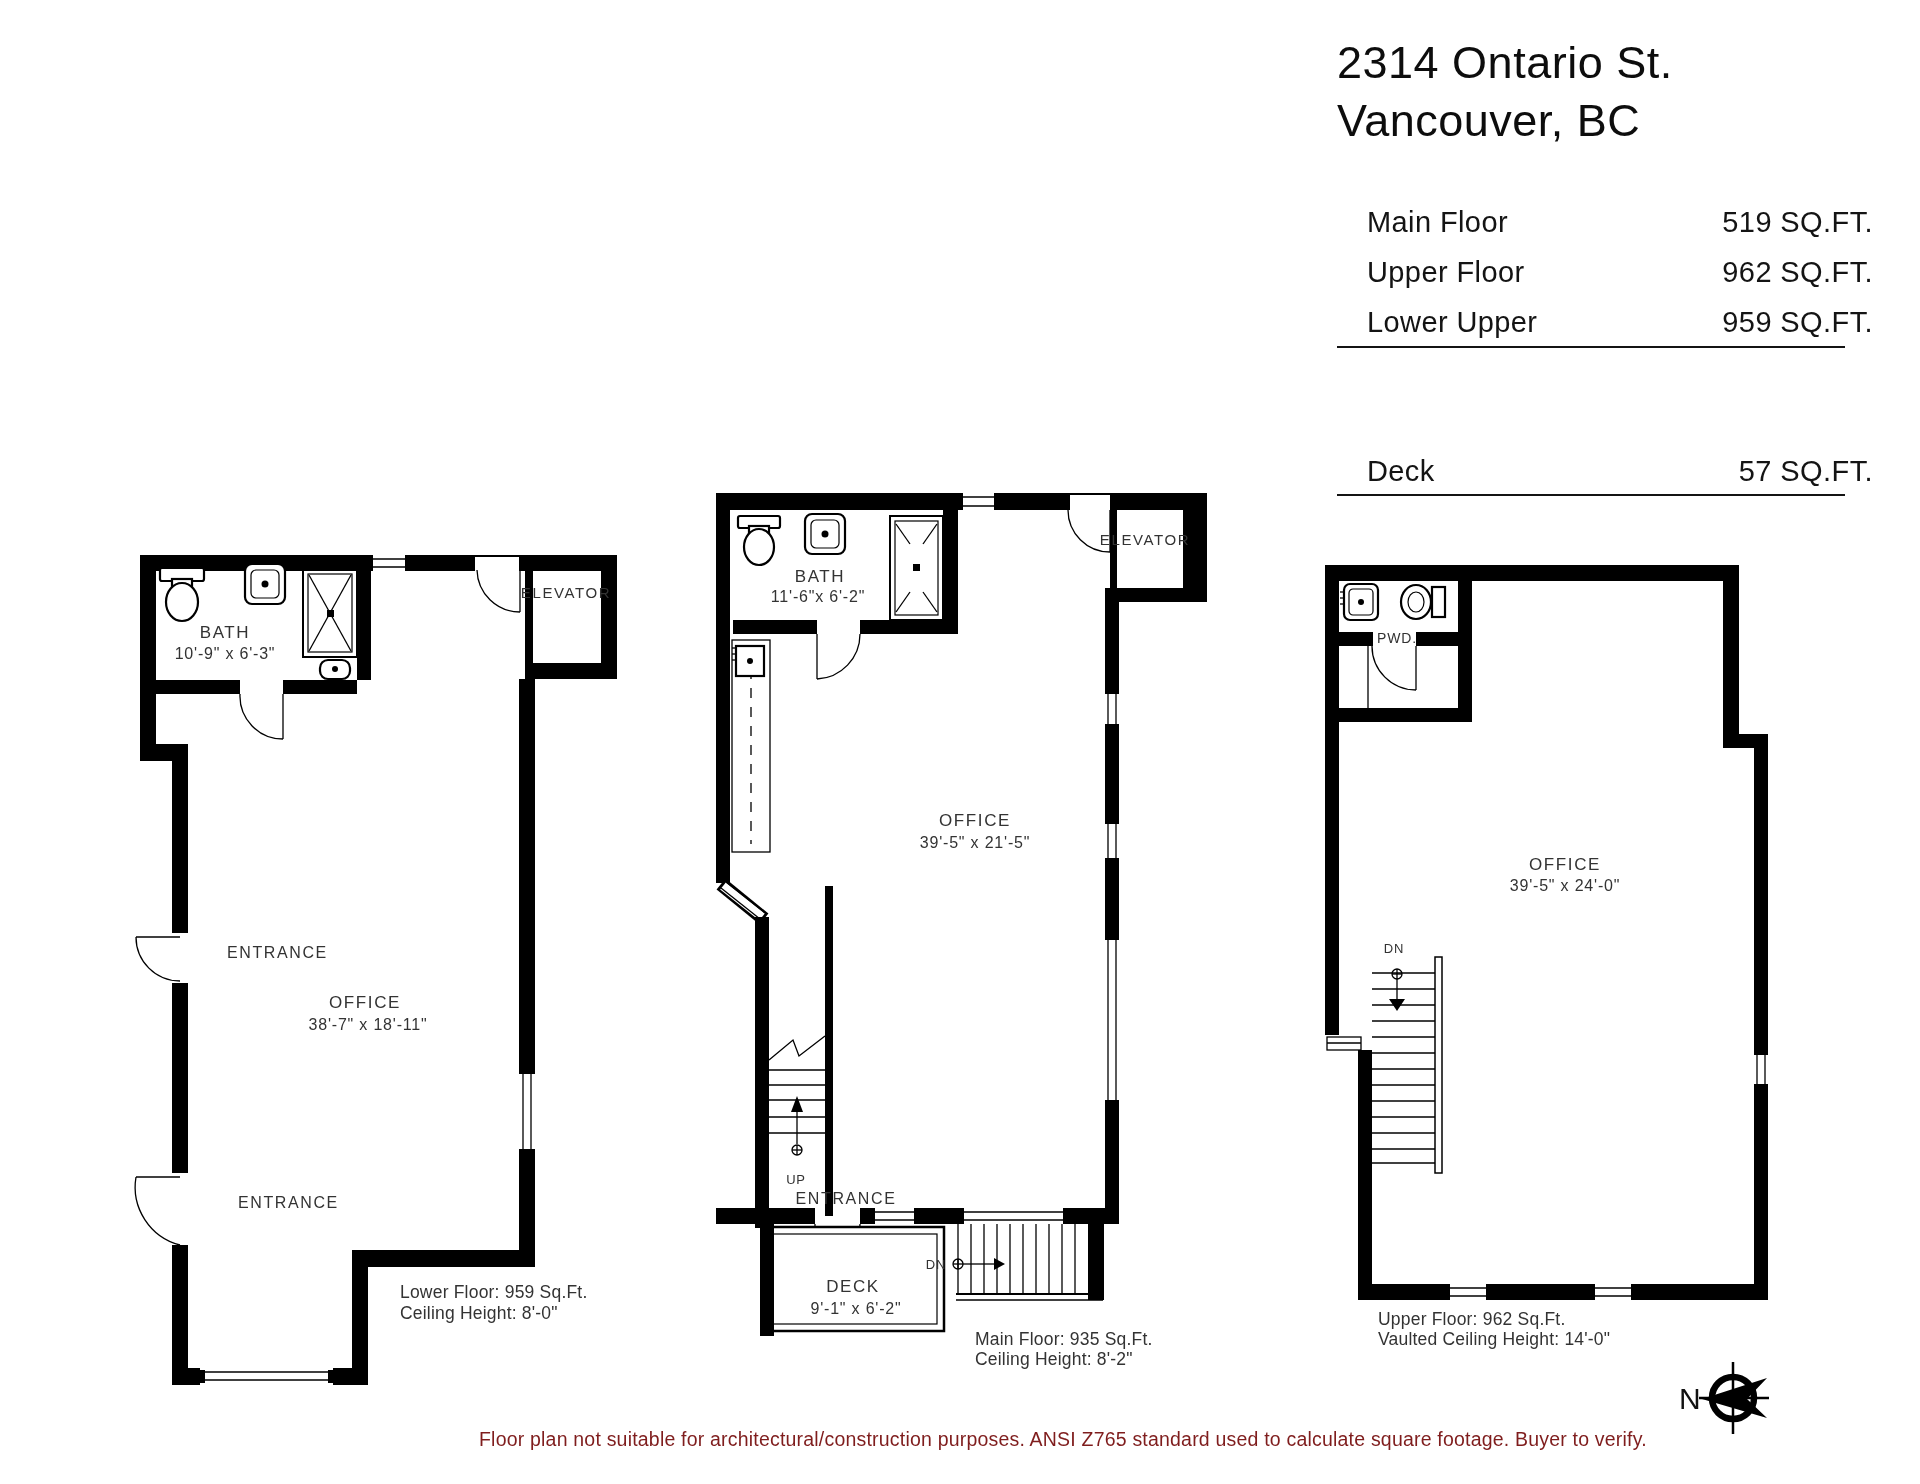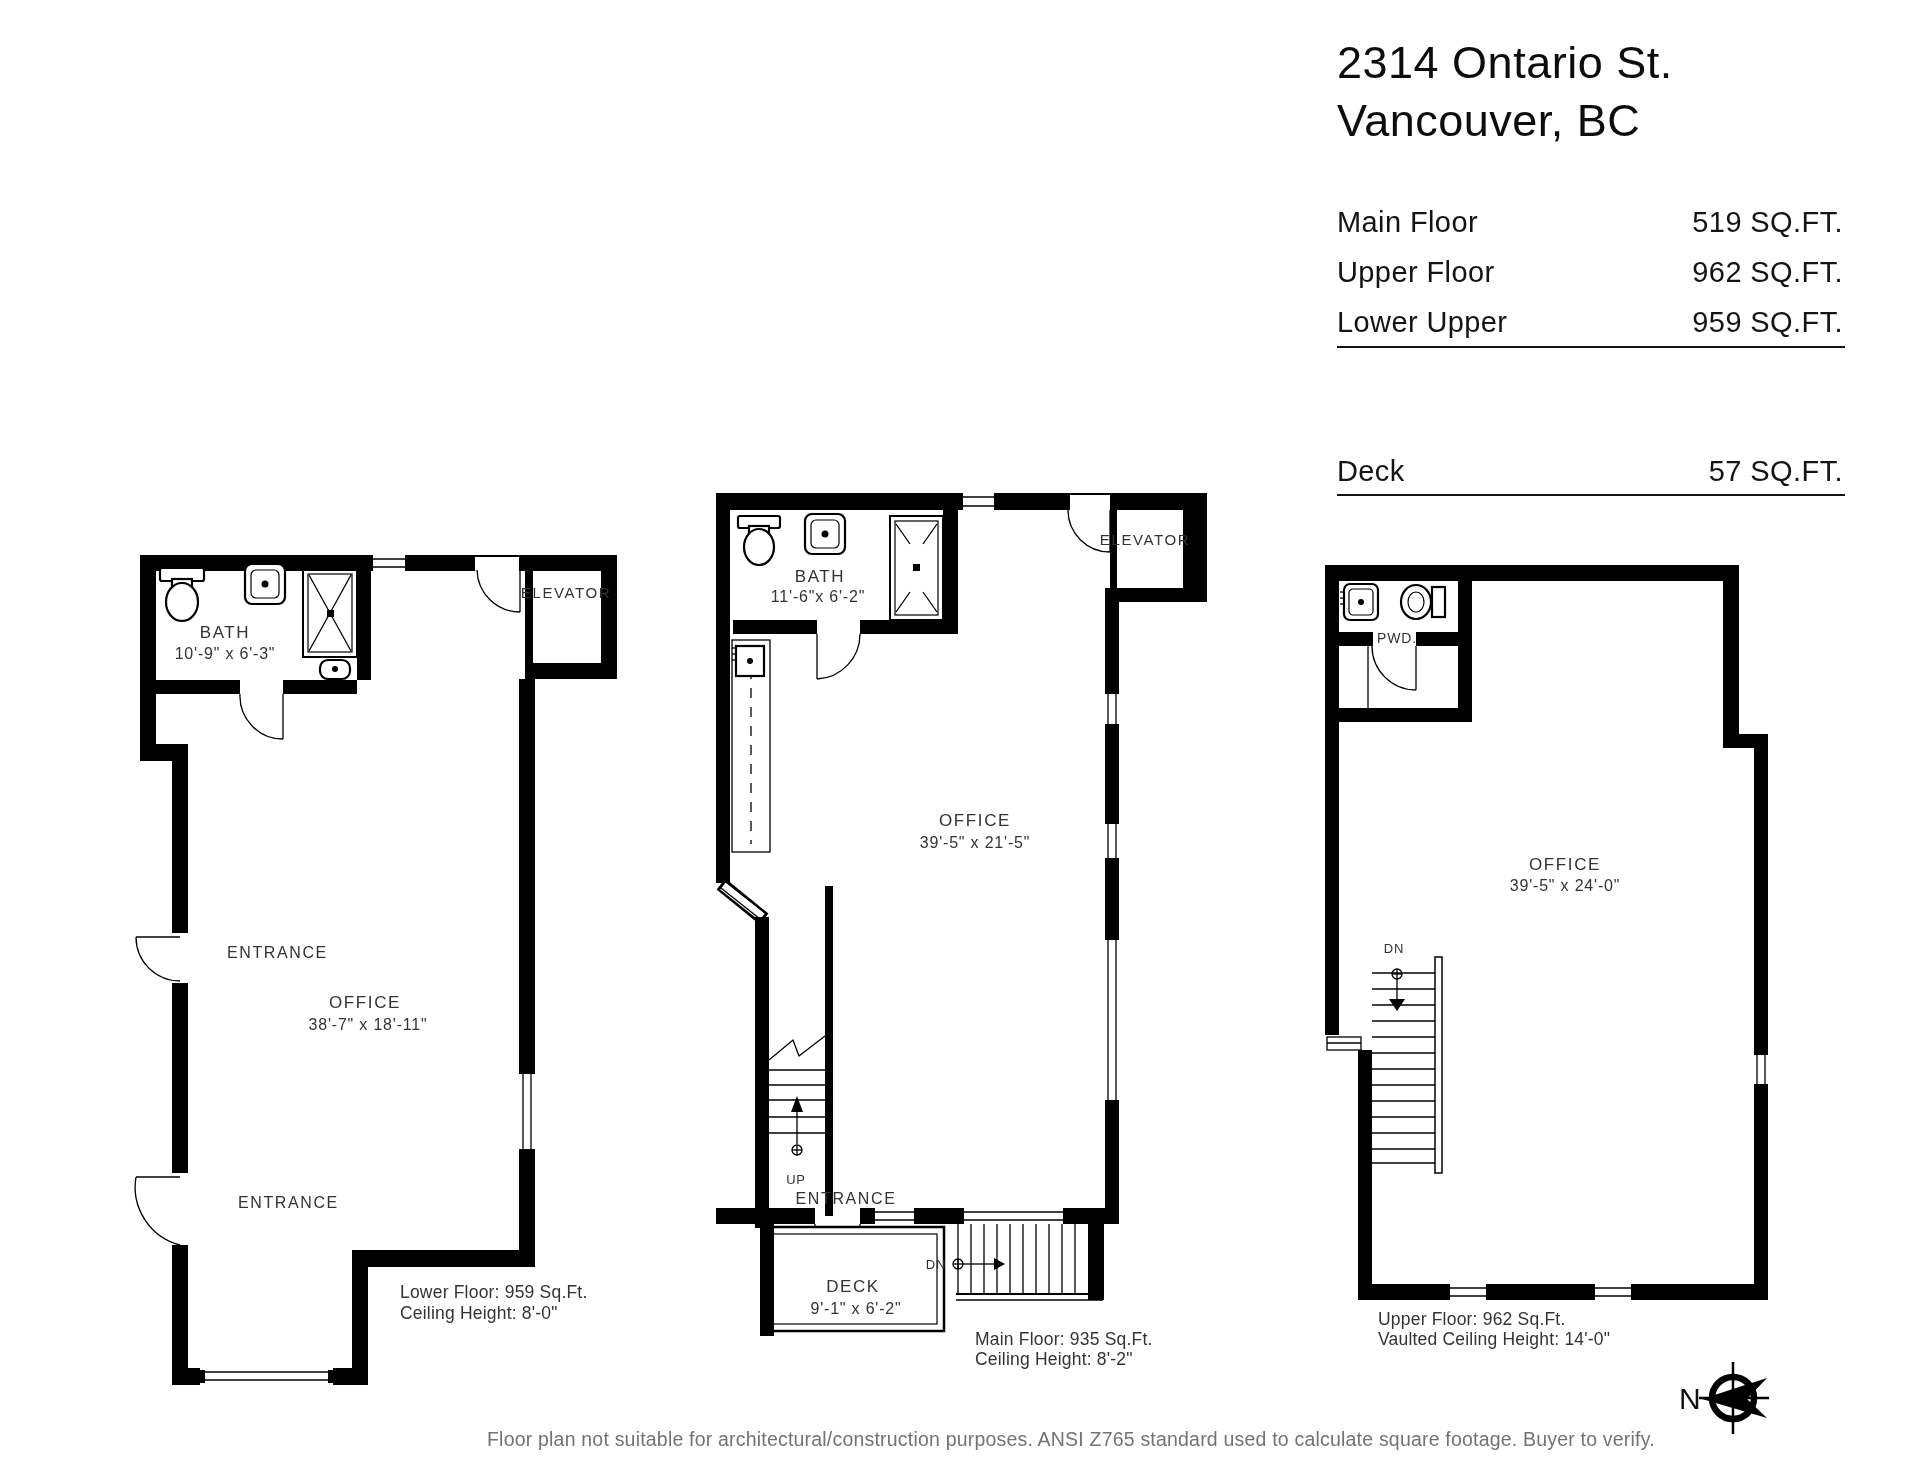--- a/index.html
+++ b/index.html
@@ -1,25 +1,25 @@
 <!DOCTYPE html>
 <html><head>
 <meta charset="utf-8">
 <style>
   html,body{margin:0;padding:0;background:#fff;}
   #page{position:relative;width:1920px;height:1484px;background:#fff;overflow:hidden;
         font-family:"Liberation Sans",sans-serif;}
   
   .title{position:absolute;left:1337px;top:34px;font-size:45px;font-weight:400;color:#0d0d0d;
          line-height:58px;letter-spacing:.5px;}
-  .srow{position:absolute;left:1337px;width:506px;display:flex;justify-content:space-between;
+  .srow{position:absolute;left:1367px;width:506px;display:flex;justify-content:space-between;
         font-size:29px;color:#141414;letter-spacing:.4px;}
   .hline{position:absolute;left:1337px;width:508px;height:2px;background:#141414;}
   
-  .disclaimer{position:absolute;left:479px;top:1428px;font-size:19.5px;color:#737373;letter-spacing:.2px;margin-left:8px;}
+  .disclaimer{position:absolute;left:479px;top:1428px;font-size:19.5px;color:#7f1d1d;letter-spacing:.2px;}
   
   svg{position:absolute;overflow:visible;}
   svg .wall{fill:#000;stroke:none;}
   svg .thin{fill:none;stroke:#000;stroke-width:2;}
   svg .hair{fill:none;stroke:#000;stroke-width:1.3;}
   svg .fix{fill:#fff;stroke:#000;stroke-width:2.2;}
   svg .fixin{fill:none;stroke:#000;stroke-width:1.2;}
   svg text{font-family:"Liberation Sans",sans-serif;fill:#333;}
   .rm{font-size:17px;letter-spacing:1.6px;}
   .dim{font-size:16px;letter-spacing:.8px;}

